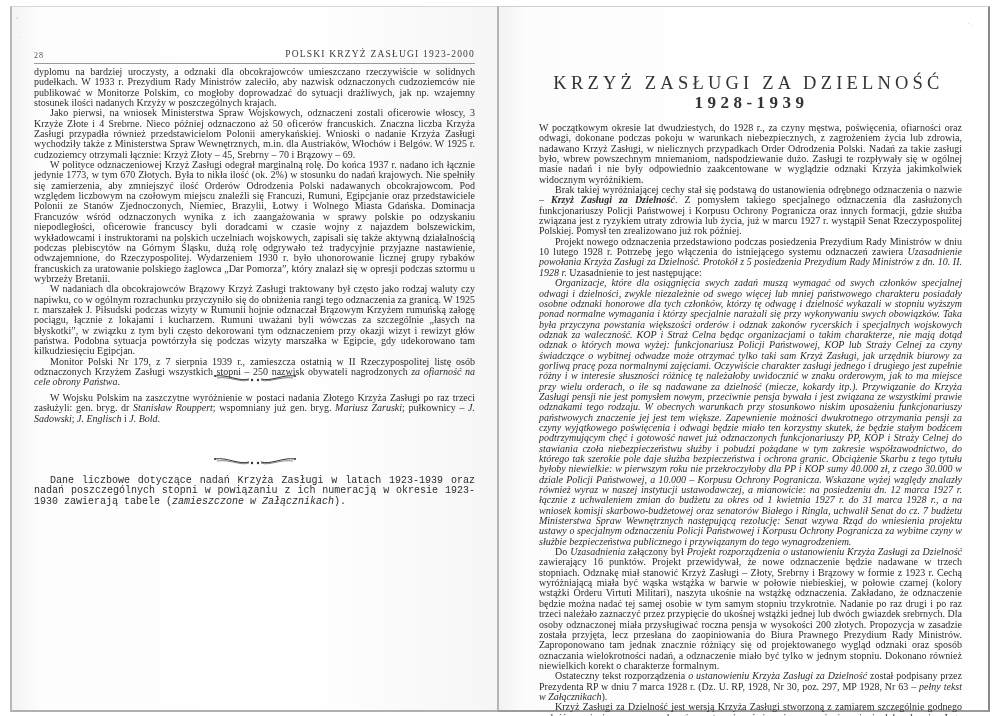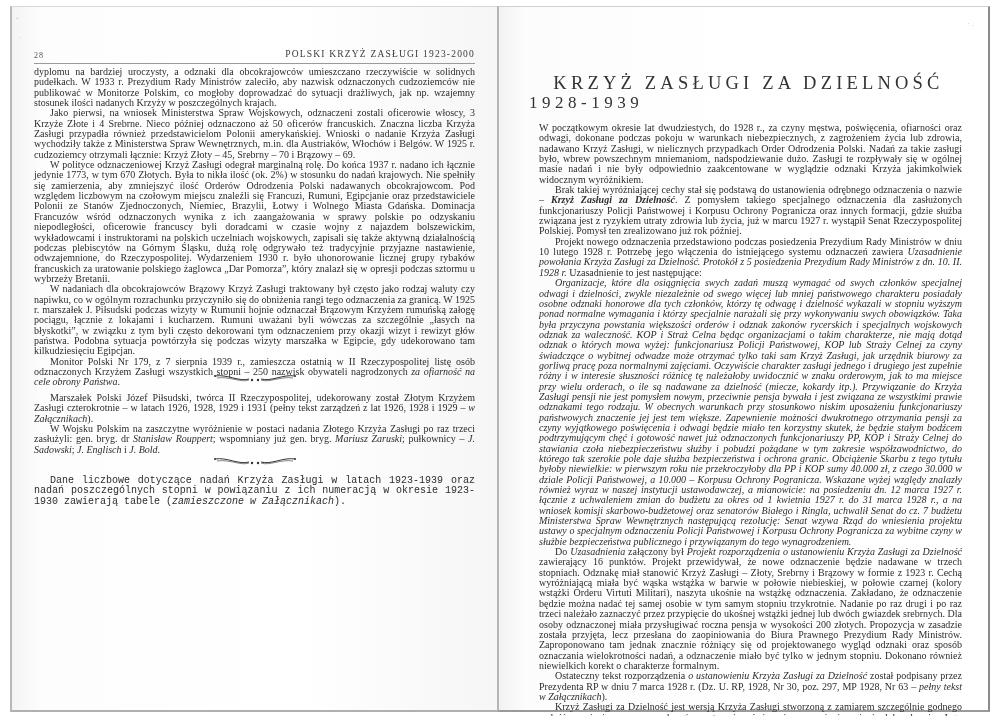--- a/index.html
+++ b/index.html
@@ -44,22 +44,22 @@
   .body-text p.noindent { text-indent: 0; }
   .body-text p.quote { font-style: italic; }
   em { font-style: italic; }
   strong em, em strong { font-weight: bold; font-style: italic; }
 
   .chapter-title {
     position: absolute; left: 30px; right: 20px; top: 66px; text-align: center;
     font-size: 18.5px; letter-spacing: 4.2px; color: #333; line-height: 20px; font-weight: normal;
   }
   .chapter-years {
-    position: absolute; left: 30px; right: 20px; top: 86px; 
-    font-size: 17px; letter-spacing: 4.5px; color: #333; line-height: 20px;
+    position: absolute; left: 36px; right: 20px; top: 86px; text-align: center;
+    font-size: 17px; letter-spacing: 4.5px; color: #333; line-height: 20px; font-weight: bold;
   }
   .ornament {
     position: absolute; left: 0; right: 0; height: 12px; text-align: center;
   }
   .ornament svg { display: inline-block; }
   .speck { position: absolute; color: #c6c6c6; font-size: 8px; }
 </style>
 </head>
 <body>
 
@@ -87,21 +87,20 @@
       <path d="M82 4 C70 2, 58 10, 48 7" stroke="#333" stroke-width="1" fill="none"></path>
       <path d="M80 6 C68 4, 56 11, 48 8" stroke="#333" stroke-width="0.6" fill="none"></path>
       <circle cx="39" cy="8" r="1.2" fill="#333"></circle>
         <circle cx="45" cy="8" r="1.2" fill="#333"></circle>
       <circle cx="2" cy="4" r="1" fill="#333"></circle>
         <circle cx="82" cy="4" r="1" fill="#333"></circle>
     </svg>
   </div>
 
   <div class="body-text" id="left-sec2" style="top:386px;">
-      <p><span>Marszałek Polski Józef Piłsudski, twórca II Rzeczypospolitej, udekorowany został Złotym Krzyżem Zasługi czterokrotnie – w latach 1926, 1928, 1929 i 1931 (pełny tekst zarządzeń z lat 1926, 1928 i 1929 – </span><em>w Załącznikach</em><span>).</span></p>
       <p><span>W Wojsku Polskim na zaszczytne wyróżnienie w postaci nadania Złotego Krzyża Zasługi po raz trzeci zasłużyli: gen. bryg. dr </span><em>Stanisław Rouppert</em><span>; wspomniany już gen. bryg. </span><em>Mariusz Zaruski</em><span>; pułkownicy – </span><em>J. Sadowski</em><span>; </span><em>J. Englisch</em><span> i </span><em>J. Bold</em><span>.</span></p>
     </div>
 
   <div class="ornament" style="top:446px;">
     <svg width="84" height="12" viewBox="0 0 84 12">
       <path d="M2 4 C14 2, 26 10, 36 7" stroke="#333" stroke-width="1" fill="none"></path>
       <path d="M4 6 C16 4, 28 11, 36 8" stroke="#333" stroke-width="0.6" fill="none"></path>
       <path d="M82 4 C70 2, 58 10, 48 7" stroke="#333" stroke-width="1" fill="none"></path>
       <path d="M80 6 C68 4, 56 11, 48 8" stroke="#333" stroke-width="0.6" fill="none"></path>
       <circle cx="39" cy="8" r="1.2" fill="#333"></circle>

